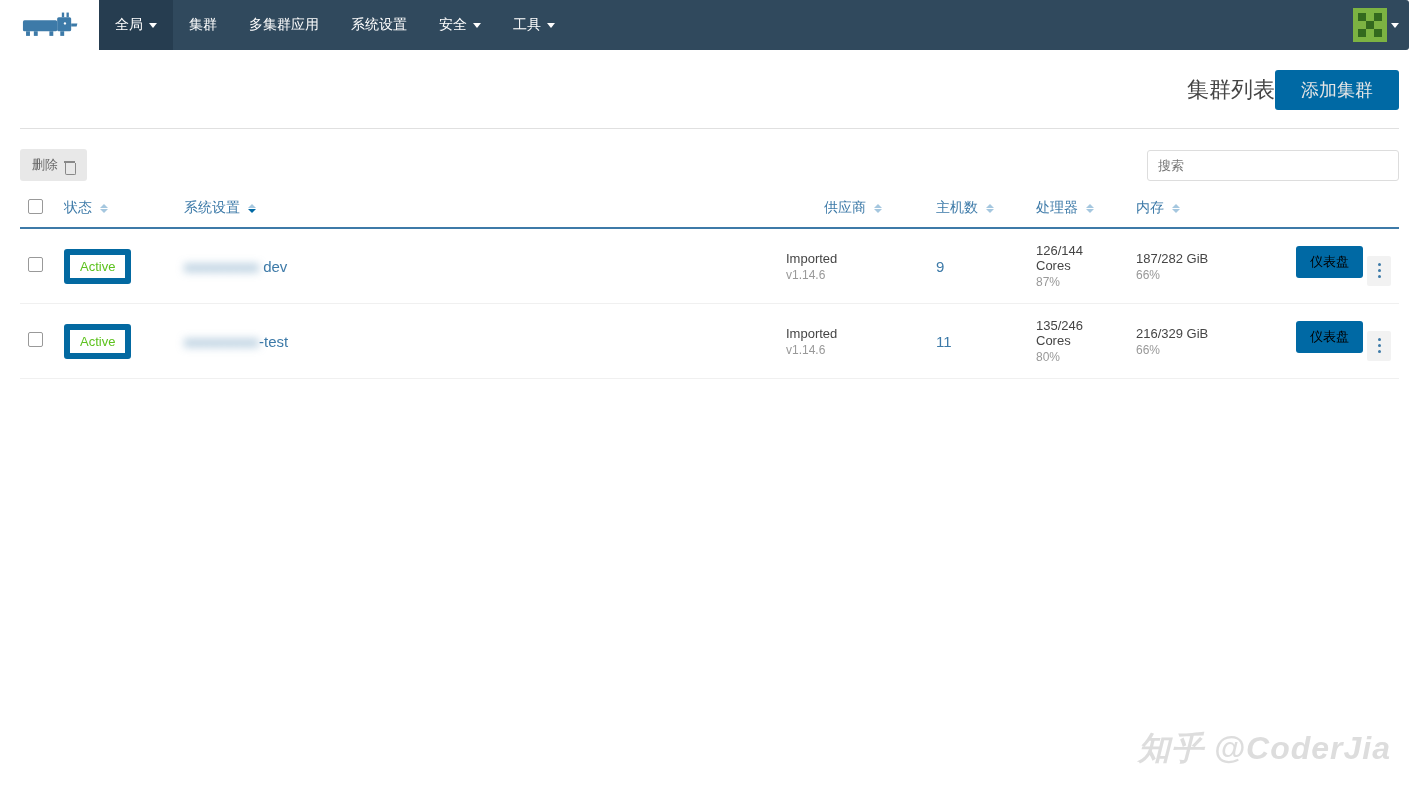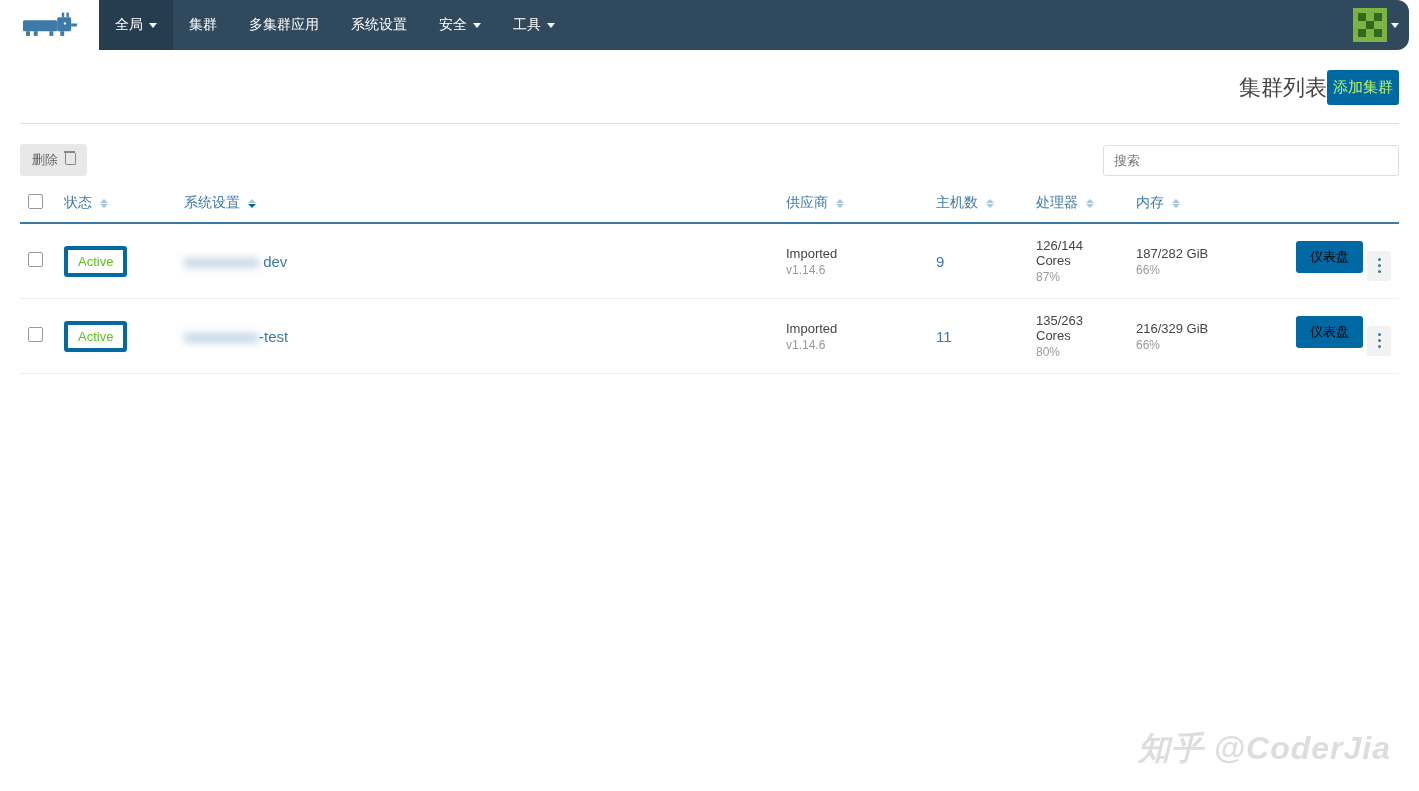--- a/index.html
+++ b/index.html
@@ -1,60 +1,60 @@
 <!DOCTYPE html>
 <html><head>
 <meta charset="utf-8">
 <style>
 * { box-sizing: border-box; margin: 0; padding: 0; }
 body { font-family: -apple-system, "Helvetica Neue", Arial, "PingFang SC", "Microsoft YaHei", sans-serif; background: #fff; color: #454545; font-size: 14px; }
 .topbar { display: flex; align-items: center; height: 50px; background: #fff; padding-left: 20px; }
 .logo { display: flex; align-items: center; margin-right: 14px; }
 .logo svg { width: 65px; height: 28px; }
-.nav { flex: 1; display: flex; height: 50px; background: #30495d; border-radius: 12px; margin-right: 10px; }
+.nav { flex: 1; display: flex; height: 50px; background: #30495d; border-radius: 3px; margin-right: 10px; }
 .nav-item { display: flex; align-items: center; padding: 0 16px; color: #fff; font-size: 14px; cursor: pointer; gap: 6px; }
 .nav-item.active { background: #263d50; }
 .nav-spacer { flex: 1; }
 .nav-user { display: flex; align-items: center; padding: 0 10px; gap: 4px; }
 .avatar { width: 34px; height: 34px; background: #7cb342; position: relative; }
 .avatar::before, .avatar::after { content: ''; position: absolute; background: #33691e; }
 .avatar::before { width: 8px; height: 8px; top: 5px; left: 5px; box-shadow: 16px 0 #33691e, 0 16px #33691e, 16px 16px #33691e, 8px 8px #33691e; }
 .chevron-down { width: 0; height: 0; border-left: 4px solid transparent; border-right: 4px solid transparent; border-top: 5px solid currentColor; display: inline-block; }
 .page { padding: 20px; }
 .page-header { display: flex; align-items: center; justify-content: flex-end; padding-bottom: 18px; border-bottom: 1px solid #e0e0e0; margin-bottom: 20px; }
 .page-title { font-size: 22px; font-weight: 400; color: #454545; }
-.btn-primary { background: #0069a4; color: #bef264; border: none; padding: 8px 6px; border-radius: 3px; font-size: 15px; cursor: pointer; }
+.btn-primary { background: #0069a4; color: #e5e5e5; border: none; padding: 8px 26px; border-radius: 3px; font-size: 18px; cursor: pointer; }
 .action-bar { display: flex; align-items: center; justify-content: space-between; margin-bottom: 8px; }
-.btn-delete { background: #e8e8e8; color: #666; border: none; padding: 7px 12px; border-radius: 3px; font-size: 13px; cursor: pointer; display: flex; align-items: flex-start; gap: 6px; }
-.search-input { width: 296px; padding: 7px 10px; border: 1px solid #ddd; border-radius: 3px; font-size: 13px; }
+.btn-delete { background: #e8e8e8; color: #666; border: none; padding: 7px 12px; border-radius: 3px; font-size: 13px; cursor: pointer; display: flex; align-items: flex-end; gap: 6px; }
+.search-input { width: 252px; padding: 7px 10px; border: 1px solid #ddd; border-radius: 3px; font-size: 13px; }
 table { width: 100%; border-collapse: collapse; }
 thead tr { border-bottom: 2px solid #3d7aa8; }
 th { text-align: left; padding: 10px 8px; font-weight: 400; color: #3d7aa8; font-size: 14px; }
 th.check-col { width: 36px; }
 tbody tr { border-bottom: 1px solid #f0f0f0; }
 td { padding: 14px 8px; vertical-align: middle; font-size: 13px; }
 .checkbox { width: 15px; height: 15px; border: 1px solid #999; border-radius: 2px; display: inline-block; cursor: pointer; }
 .sort-icon { display: inline-flex; flex-direction: column; gap: 1px; margin-left: 4px; vertical-align: middle; }
 .sort-up { width: 0; height: 0; border-left: 4px solid transparent; border-right: 4px solid transparent; border-bottom: 4px solid #a5c7df; }
 .sort-down { width: 0; height: 0; border-left: 4px solid transparent; border-right: 4px solid transparent; border-top: 4px solid #a5c7df; }
 .sort-down.active { border-top-color: #0069a4; }
-.badge-active { display: inline-block; padding: 4px 10px; border: 4px solid #0369a1; color: #5dc21e; border-radius: 3px; font-size: 13px; }
+.badge-active { display: inline-block; padding: 4px 10px; border: 6px solid #0369a1; color: #5dc21e; border-radius: 3px; font-size: 13px; }
 .cluster-name { color: #3d7aa8; font-size: 15px; }
 .cluster-name .blur { filter: blur(4px); }
 .link-num { color: #3d7aa8; font-size: 15px; }
 .sub-text { color: #999; font-size: 12px; margin-top: 2px; }
 .btn-dashboard { background: #0069a4; color: #000000; border: none; padding: 7px 14px; border-radius: 3px; font-size: 13px; cursor: pointer; }
 .btn-menu { background: #f2f2f2; border: none; width: 24px; height: 30px; cursor: pointer; display: inline-flex; flex-direction: column; align-items: center; justify-content: center; gap: 3px; margin-left: 4px; border-radius: 2px; }
 .btn-menu span { width: 3px; height: 3px; background: #3d7aa8; border-radius: 50%; }
 .trash-icon { width: 11px; height: 13px; position: relative; display: inline-block; }
 .trash-icon::before { content: ''; position: absolute; top: 2px; left: 1px; width: 9px; height: 11px; border: 1px solid #888; border-top: none; border-radius: 0 0 2px 2px; }
 .trash-icon::after { content: ''; position: absolute; top: 0; left: 0; width: 11px; height: 2px; background: #888; }
 .watermark { position: fixed; bottom: 20px; right: 28px; font-size: 32px; font-weight: 700; color: rgba(120,120,120,0.25); font-style: italic; letter-spacing: 1px; }
 .col-state { width: 120px; }
-.col-provider { width: 150px; }
+.col-provider { width: 150px; text-align: center; }
 .col-hosts { width: 100px; }
 .col-cpu { width: 100px; }
 .col-mem { width: 160px; }
 .col-actions { width: 100px; text-align: right; }
 td.col-actions { text-align: right; white-space: nowrap; }
 </style>
 </head>
 <body>
 
 <div class="topbar">
@@ -186,21 +186,21 @@
         <tr>
           <td><span class="checkbox"></span></td>
           <td><span class="badge-active">Active</span></td>
           <td><a class="cluster-name"><span class="blur">xxxxxxxxxx</span>-test</a></td>
           <td>
             <div>Imported</div>
             <div class="sub-text">v1.14.6</div>
           </td>
           <td><a class="link-num">11</a></td>
           <td>
-            <div>135/263 Cores</div>
+            <div>135/246 Cores</div>
             <div class="sub-text">80%</div>
           </td>
           <td>
             <div>216/329 GiB</div>
             <div class="sub-text">66%</div>
           </td>
           <td class="col-actions"><button class="btn-dashboard">仪表盘</button><button class="btn-menu">
               <span></span>
               <span></span>
               <span></span>

